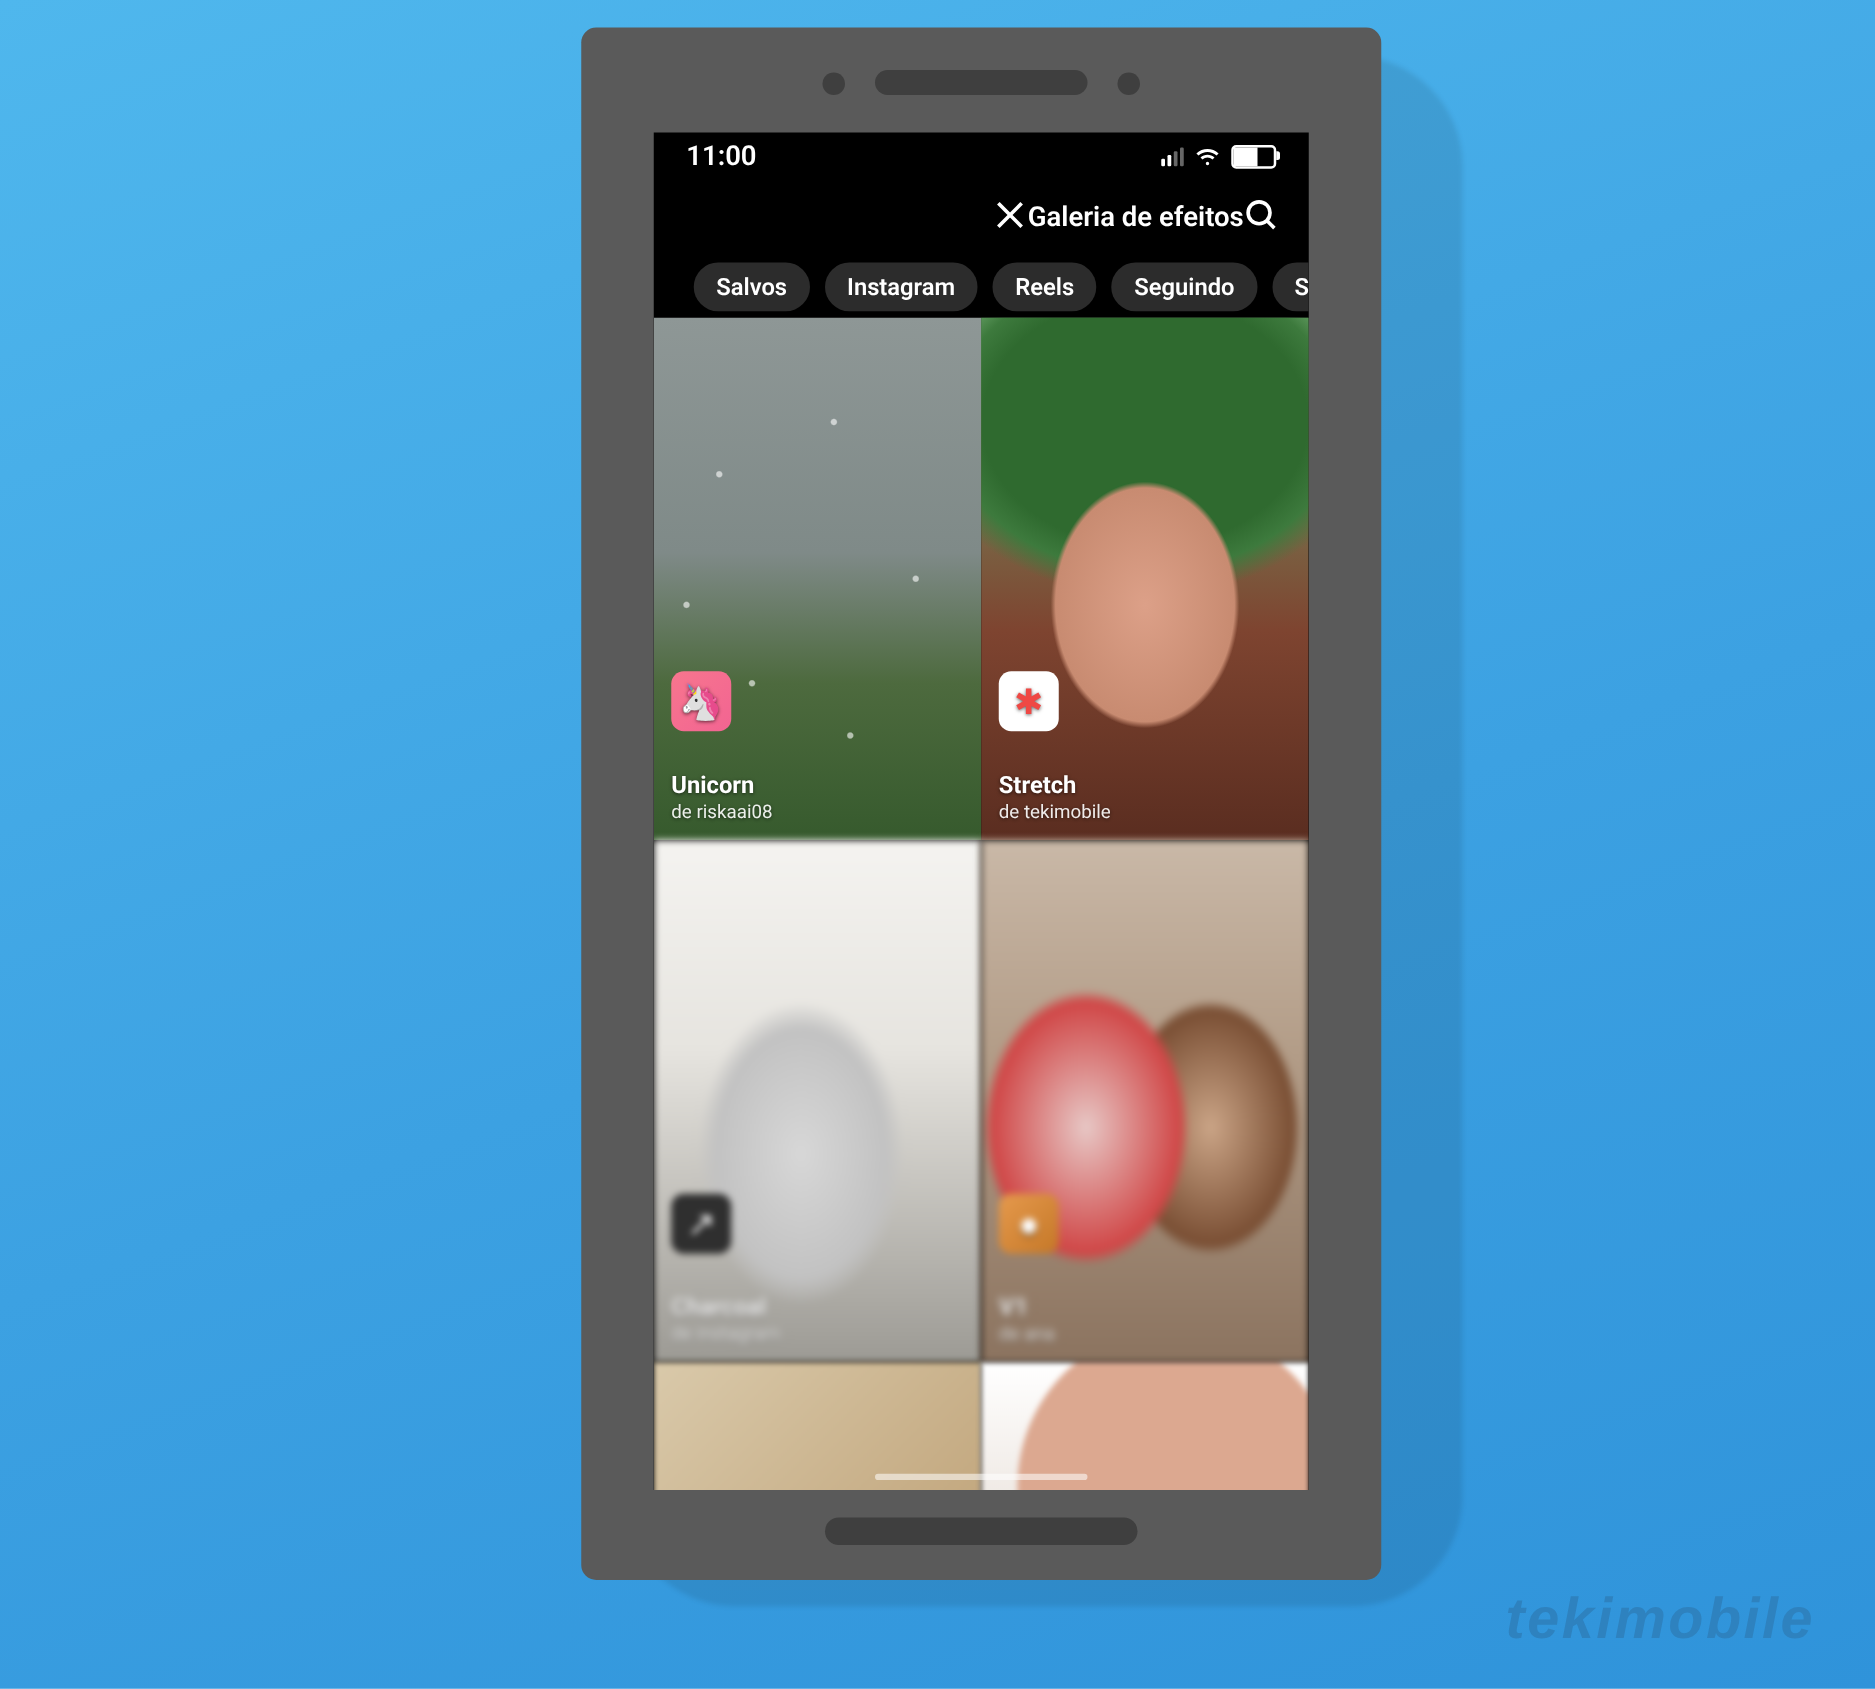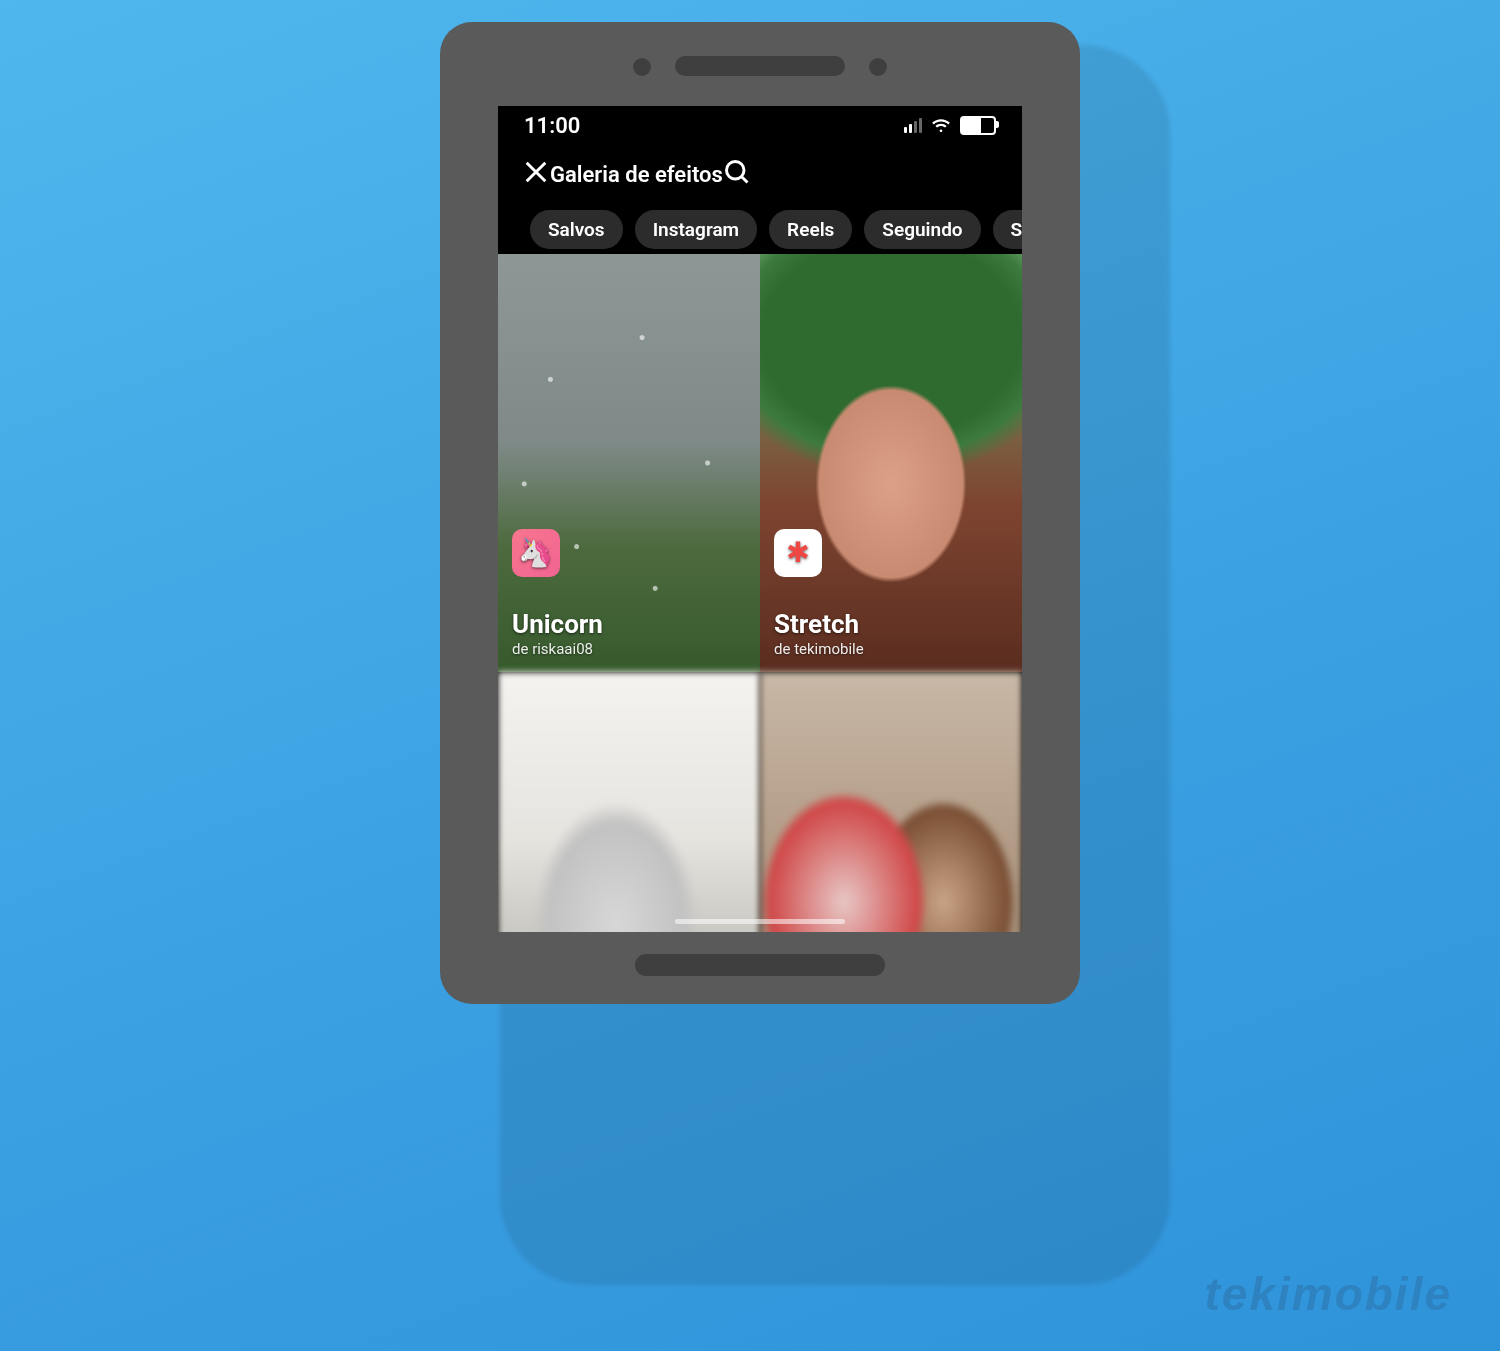--- a/index.html
+++ b/index.html
@@ -17,22 +17,22 @@
     font-style:italic;
   }
 
   
   .phone-shadow{
     position:absolute;left:500px;top:45px;width:670px;height:1240px;
     border-radius:88px;background:rgba(0,0,0,0.09);
     filter:blur(2px);
   }
   .phone{
-    position:absolute;left:440px;top:22px;width:640px;height:982px;
-    background:#5a5a5a;border-radius:32px;
+    position:absolute;left:465px;top:22px;width:640px;height:1242px;
+    background:#5a5a5a;border-radius:12px;
   }
   .speaker{
     position:absolute;left:50%;top:34px;transform:translateX(-50%);
     width:170px;height:20px;border-radius:12px;background:#3f3f3f;
   }
   .sensor-l{position:absolute;left:193px;top:36px;width:18px;height:18px;border-radius:50%;background:#3f3f3f;}
   .sensor-r{position:absolute;right:193px;top:36px;width:18px;height:18px;border-radius:50%;background:#3f3f3f;}
   .home-bar{
     position:absolute;left:50%;bottom:28px;transform:translateX(-50%);
     width:250px;height:22px;border-radius:12px;background:#3f3f3f;
@@ -54,21 +54,21 @@
   .sig span:nth-child(2){height:9px;background:#fff;}
   .sig span:nth-child(3){height:12px;}
   .sig span:nth-child(4){height:15px;}
   .wifi{width:22px;height:16px;}
   .bat{width:32px;height:15px;border:2px solid #fff;border-radius:4px;position:relative;}
   .bat::after{content:"";position:absolute;right:-5px;top:3px;width:3px;height:7px;background:#fff;border-radius:0 2px 2px 0;}
   .bat i{display:block;width:60%;height:100%;background:#fff;}
 
   
   .header{
-    height:60px;display:flex;align-items:center;justify-content:flex-start;
+    height:60px;display:flex;align-items:center;justify-content:flex-end;
     padding:0 24px;color:#fff;
   }
   .xicon,.searchicon{width:28px;height:28px;stroke:#fff;stroke-width:2.5;fill:none;}
   .title{font-size:22px;font-weight:600;}
 
   
   .tabs{
     height:50px;display:flex;align-items:center;gap:12px;padding:0 32px;
     overflow:hidden;white-space:nowrap;
   }
@@ -116,21 +116,21 @@
 
   
   .card{
     position:absolute;left:14px;bottom:14px;color:#fff;
     text-shadow:0 1px 3px rgba(0,0,0,.6);
   }
   .eff-icon{
     width:48px;height:48px;border-radius:10px;margin-bottom:8px;
     display:flex;align-items:center;justify-content:center;font-size:28px;
   }
-  .eff-name{font-size:26px;font-weight:700;line-height:1.2;margin-top:32px;}
+  .eff-name{font-size:19px;font-weight:700;line-height:1.2;margin-top:32px;}
   .eff-auth{font-size:15px;opacity:.9;line-height:1.2;}
   .ico-pink{background:linear-gradient(135deg,#f7768e,#f26492);}
   .ico-white{background:#fff;color:#ef4844;}
   .ico-dark{background:#2f2f2f;color:#fff;}
   .ico-orange{background:linear-gradient(135deg,#e69a4d,#c47727);}
   .blurred .eff-name,.blurred .eff-auth{filter:blur(2px);}
 
   .ios-home{
     position:absolute;left:50%;bottom:8px;transform:translateX(-50%);
     width:170px;height:5px;border-radius:3px;background:rgba(255,255,255,.55);

